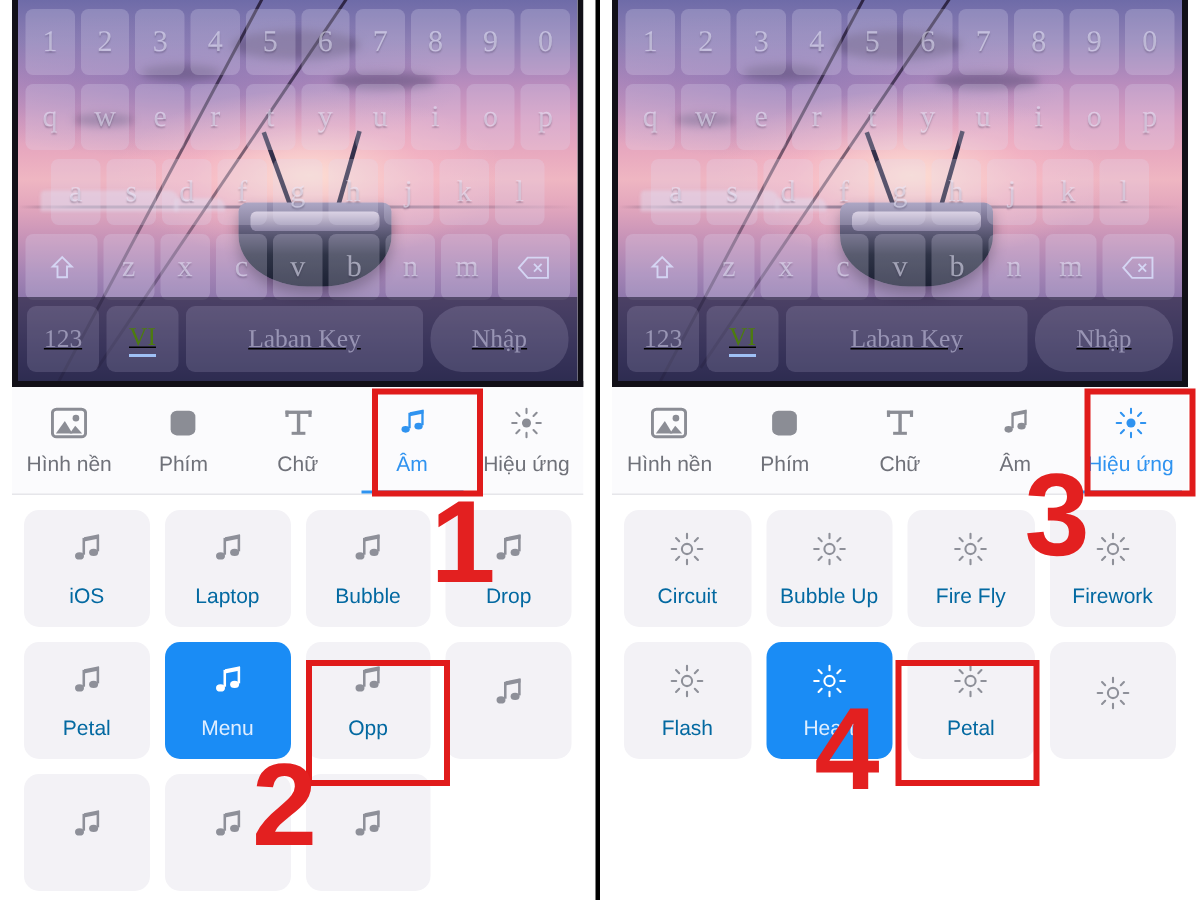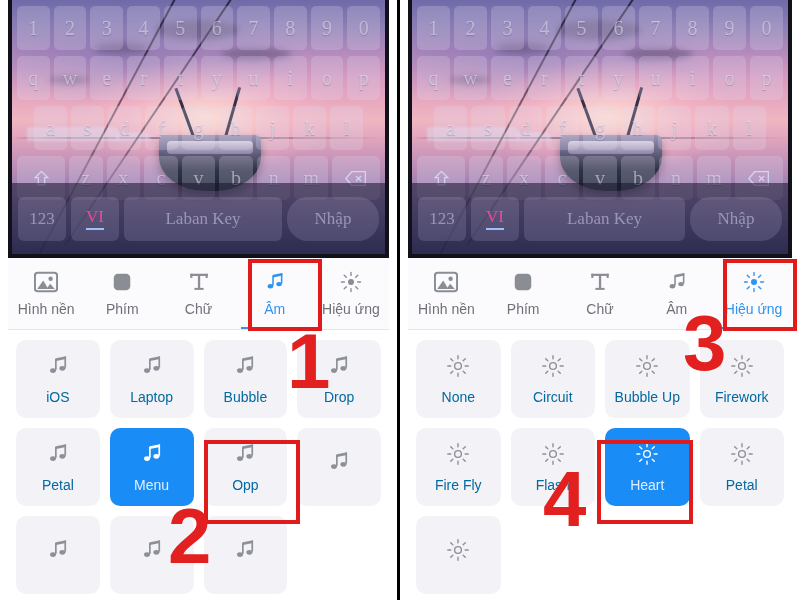--- a/index.html
+++ b/index.html
@@ -119,36 +119,36 @@
     font-family: "Liberation Serif", serif;
     text-shadow: 0 1px 1px rgba(40,30,60,.25);
   }
   .kb-row.r2 { margin-top: 6px; }
   .kb-row.r3 { margin-top: 6px; padding: 0 22px; }
   .kb-row.r4 { margin-top: 6px; padding: 0 5px; }
   .key.wide  { flex: 0 0 48px; }
   .key.icon  { color: rgba(215,222,255,.75); font-size: 19px; }
   .kb-bottom {
     position: absolute; left: 0; right: 0; bottom: 0;
-    height: 71px;
+    height: 56px;
     background: rgba(24,22,44,.56);
     display: flex; align-items: center;
-    gap: 5px; padding: 0 6px;
+    gap: 5px; padding: 0 6px; text-decoration: underline;
   }
   .bkey {
     height: 44px;
     border-radius: 6px;
     background: rgba(210,206,236,.16);
     display:flex; align-items:center; justify-content:center;
     color: rgba(214,212,240,.52);
     font-size: 17px;
     font-family: "Liberation Serif", serif;
   }
   .bkey.num   { flex: 0 0 48px; }
-  .bkey.lang  { flex: 0 0 48px; color:#ec4899; }
+  .bkey.lang  { flex: 0 0 48px; color:#4d7c0f; }
   .bkey.lang span { border-bottom: 2px solid #9fc0f5; padding-bottom:1px; }
   .bkey.space { flex: 1 1 auto; }
   .bkey.enter { flex: 0 0 92px; border-radius: 21px; }
 
   
   .streak {
     position:absolute; top:-20px; left: 46%;
     width: 2px; height: 320px;
     background: linear-gradient(180deg, rgba(30,20,45,.85), rgba(30,20,45,.2));
     transform: rotate(28deg);
@@ -672,57 +672,48 @@
     </div>
         </div>
       <div class="grid">
           <div class="cell">
       <span class="ico">
               <svg width="24" height="24" viewBox="0 0 24 24" fill="none" stroke="#8e9099" stroke-width="1.4" stroke-linecap="round">
       <circle cx="12" cy="12" r="3.4"></circle>
       <path d="M12 1.8v3M12 19.2v3M1.8 12h3M19.2 12h3M4.7 4.7l2.1 2.1M17.2 17.2l2.1 2.1M19.3 4.7l-2.1 2.1M6.8 17.2l-2.1 2.1"></path>
     </svg>
             </span>
-      <span class="lbl">None</span>
+      <span class="lbl">Circuit</span>
     </div>
           <div class="cell">
       <span class="ico">
               <svg width="24" height="24" viewBox="0 0 24 24" fill="none" stroke="#8e9099" stroke-width="1.4" stroke-linecap="round">
       <circle cx="12" cy="12" r="3.4"></circle>
       <path d="M12 1.8v3M12 19.2v3M1.8 12h3M19.2 12h3M4.7 4.7l2.1 2.1M17.2 17.2l2.1 2.1M19.3 4.7l-2.1 2.1M6.8 17.2l-2.1 2.1"></path>
     </svg>
             </span>
-      <span class="lbl">Circuit</span>
+      <span class="lbl">Bubble Up</span>
     </div>
           <div class="cell">
       <span class="ico">
               <svg width="24" height="24" viewBox="0 0 24 24" fill="none" stroke="#8e9099" stroke-width="1.4" stroke-linecap="round">
       <circle cx="12" cy="12" r="3.4"></circle>
       <path d="M12 1.8v3M12 19.2v3M1.8 12h3M19.2 12h3M4.7 4.7l2.1 2.1M17.2 17.2l2.1 2.1M19.3 4.7l-2.1 2.1M6.8 17.2l-2.1 2.1"></path>
     </svg>
             </span>
-      <span class="lbl">Bubble Up</span>
+      <span class="lbl">Fire Fly</span>
     </div>
           <div class="cell">
       <span class="ico">
               <svg width="24" height="24" viewBox="0 0 24 24" fill="none" stroke="#8e9099" stroke-width="1.4" stroke-linecap="round">
       <circle cx="12" cy="12" r="3.4"></circle>
       <path d="M12 1.8v3M12 19.2v3M1.8 12h3M19.2 12h3M4.7 4.7l2.1 2.1M17.2 17.2l2.1 2.1M19.3 4.7l-2.1 2.1M6.8 17.2l-2.1 2.1"></path>
     </svg>
             </span>
       <span class="lbl">Firework</span>
-    </div>
-          <div class="cell">
-      <span class="ico">
-              <svg width="24" height="24" viewBox="0 0 24 24" fill="none" stroke="#8e9099" stroke-width="1.4" stroke-linecap="round">
-      <circle cx="12" cy="12" r="3.4"></circle>
-      <path d="M12 1.8v3M12 19.2v3M1.8 12h3M19.2 12h3M4.7 4.7l2.1 2.1M17.2 17.2l2.1 2.1M19.3 4.7l-2.1 2.1M6.8 17.2l-2.1 2.1"></path>
-    </svg>
-            </span>
-      <span class="lbl">Fire Fly</span>
     </div>
           <div class="cell">
       <span class="ico">
               <svg width="24" height="24" viewBox="0 0 24 24" fill="none" stroke="#8e9099" stroke-width="1.4" stroke-linecap="round">
       <circle cx="12" cy="12" r="3.4"></circle>
       <path d="M12 1.8v3M12 19.2v3M1.8 12h3M19.2 12h3M4.7 4.7l2.1 2.1M17.2 17.2l2.1 2.1M19.3 4.7l-2.1 2.1M6.8 17.2l-2.1 2.1"></path>
     </svg>
             </span>
       <span class="lbl">Flash</span>
     </div>

